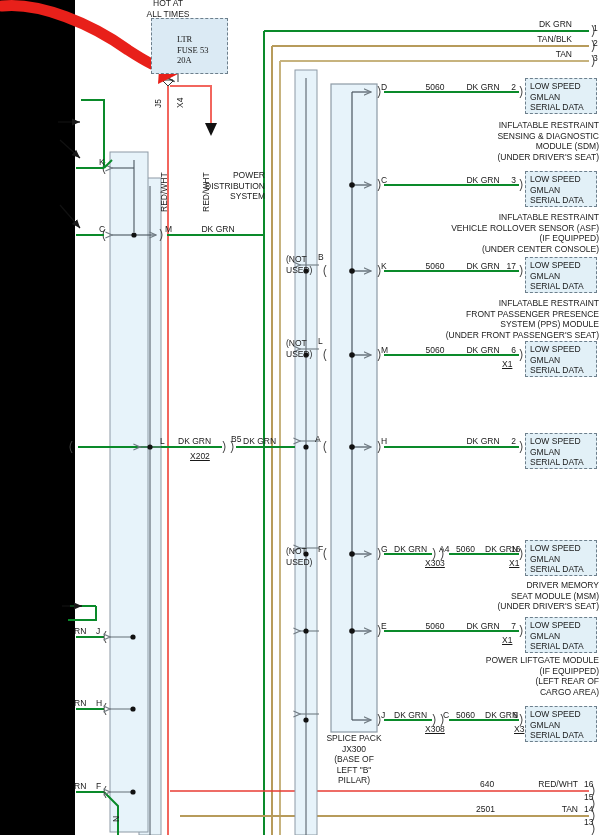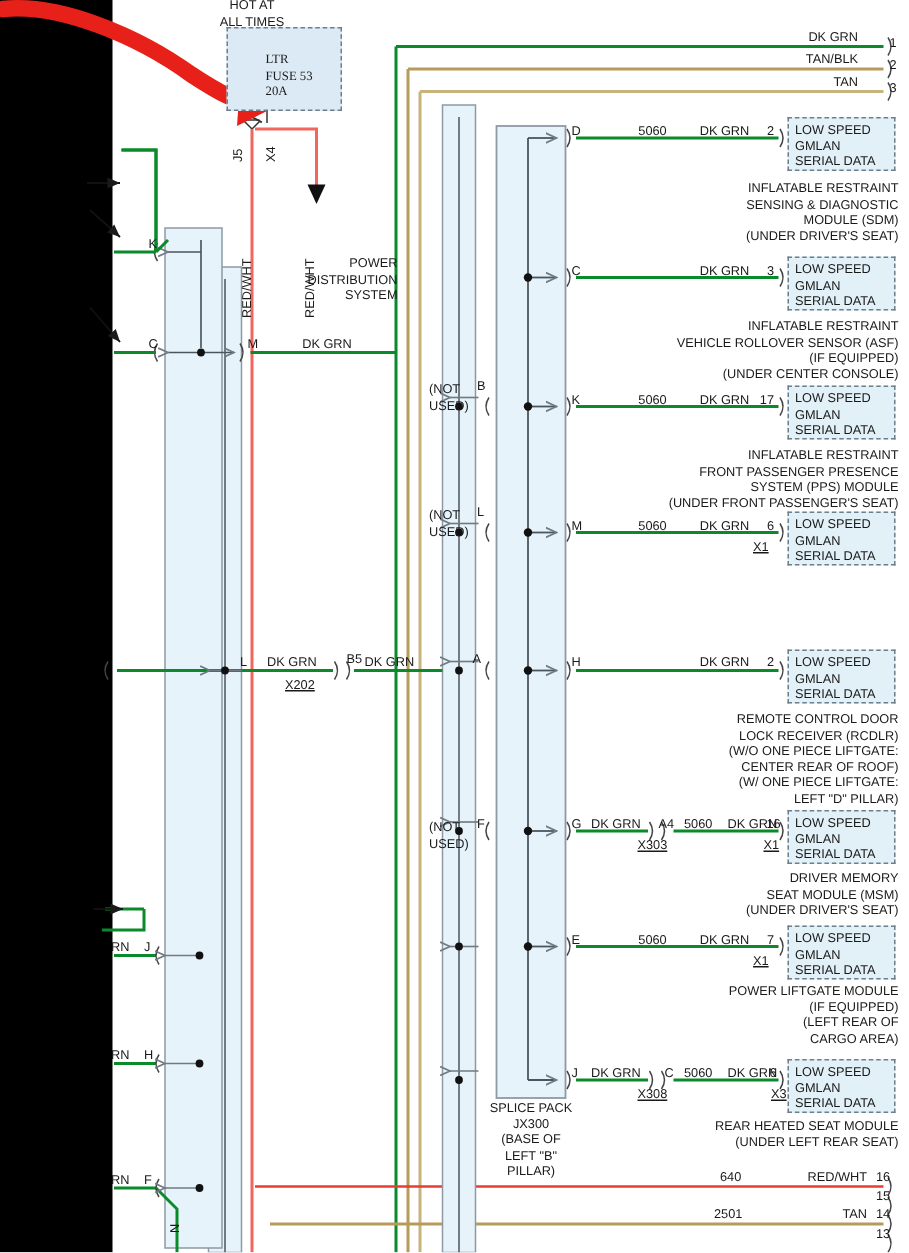--- a/index.html
+++ b/index.html
@@ -350,26 +350,20 @@
   <div class="lbl underline" style="left:190px;top:451px;">X202</div>
   <div class="lbl" style="left:243px;top:436px;">DK GRN</div>
   <div class="lbl" style="left:315px;top:434px;">A</div>
   <div class="lbl" style="left:381px;top:436px;">H</div>
   <div class="lbl c" style="left:455px;top:436px;width:56px;">DK GRN</div>
   <div class="lbl r" style="left:496px;top:436px;width:20px;">2</div>
   <div class="dev-box" style="left:525px;top:433px;width:72px;height:36px;"></div>
   <div class="lbl" style="left:530px;top:436px;width:70px;">LOW SPEED
 GMLAN
 SERIAL DATA</div>
-  <div class="lbl r" style="left:380px;top:474px;width:219px;">REMOTE CONTROL DOOR
-LOCK RECEIVER (RCDLR)
-(W/O ONE PIECE LIFTGATE:
-CENTER REAR OF ROOF)
-(W/ ONE PIECE LIFTGATE:
-LEFT "D" PILLAR)</div>
 
   <div class="lbl" style="left:286px;top:546px;width:40px;">(NOT
 USED)</div>
   <div class="lbl" style="left:318px;top:544px;">F</div>
   <div class="lbl" style="left:381px;top:544px;">G</div>
   <div class="lbl" style="left:394px;top:544px;">DK GRN</div>
   <div class="lbl" style="left:439px;top:544px;">A4</div>
   <div class="lbl underline" style="left:425px;top:558px;">X303</div>
   <div class="lbl" style="left:456px;top:544px;">5060</div>
   <div class="lbl" style="left:485px;top:544px;">DK GRN</div>
@@ -402,22 +396,20 @@
   <div class="lbl" style="left:443px;top:710px;">C</div>
   <div class="lbl underline" style="left:425px;top:724px;">X308</div>
   <div class="lbl" style="left:456px;top:710px;">5060</div>
   <div class="lbl" style="left:485px;top:710px;">DK GRN</div>
   <div class="lbl" style="left:513px;top:710px;">6</div>
   <div class="lbl underline" style="left:514px;top:724px;">X3</div>
   <div class="dev-box" style="left:525px;top:706px;width:72px;height:36px;"></div>
   <div class="lbl" style="left:530px;top:709px;width:70px;">LOW SPEED
 GMLAN
 SERIAL DATA</div>
-  <div class="lbl r" style="left:380px;top:745px;width:219px;">REAR HEATED SEAT MODULE
-(UNDER LEFT REAR SEAT)</div>
 
   <div class="lbl c" style="left:306px;top:733px;width:96px;">SPLICE PACK
 JX300
 (BASE OF
 LEFT "B"
 PILLAR)</div>
 
 </div>
 
 </body></html>

